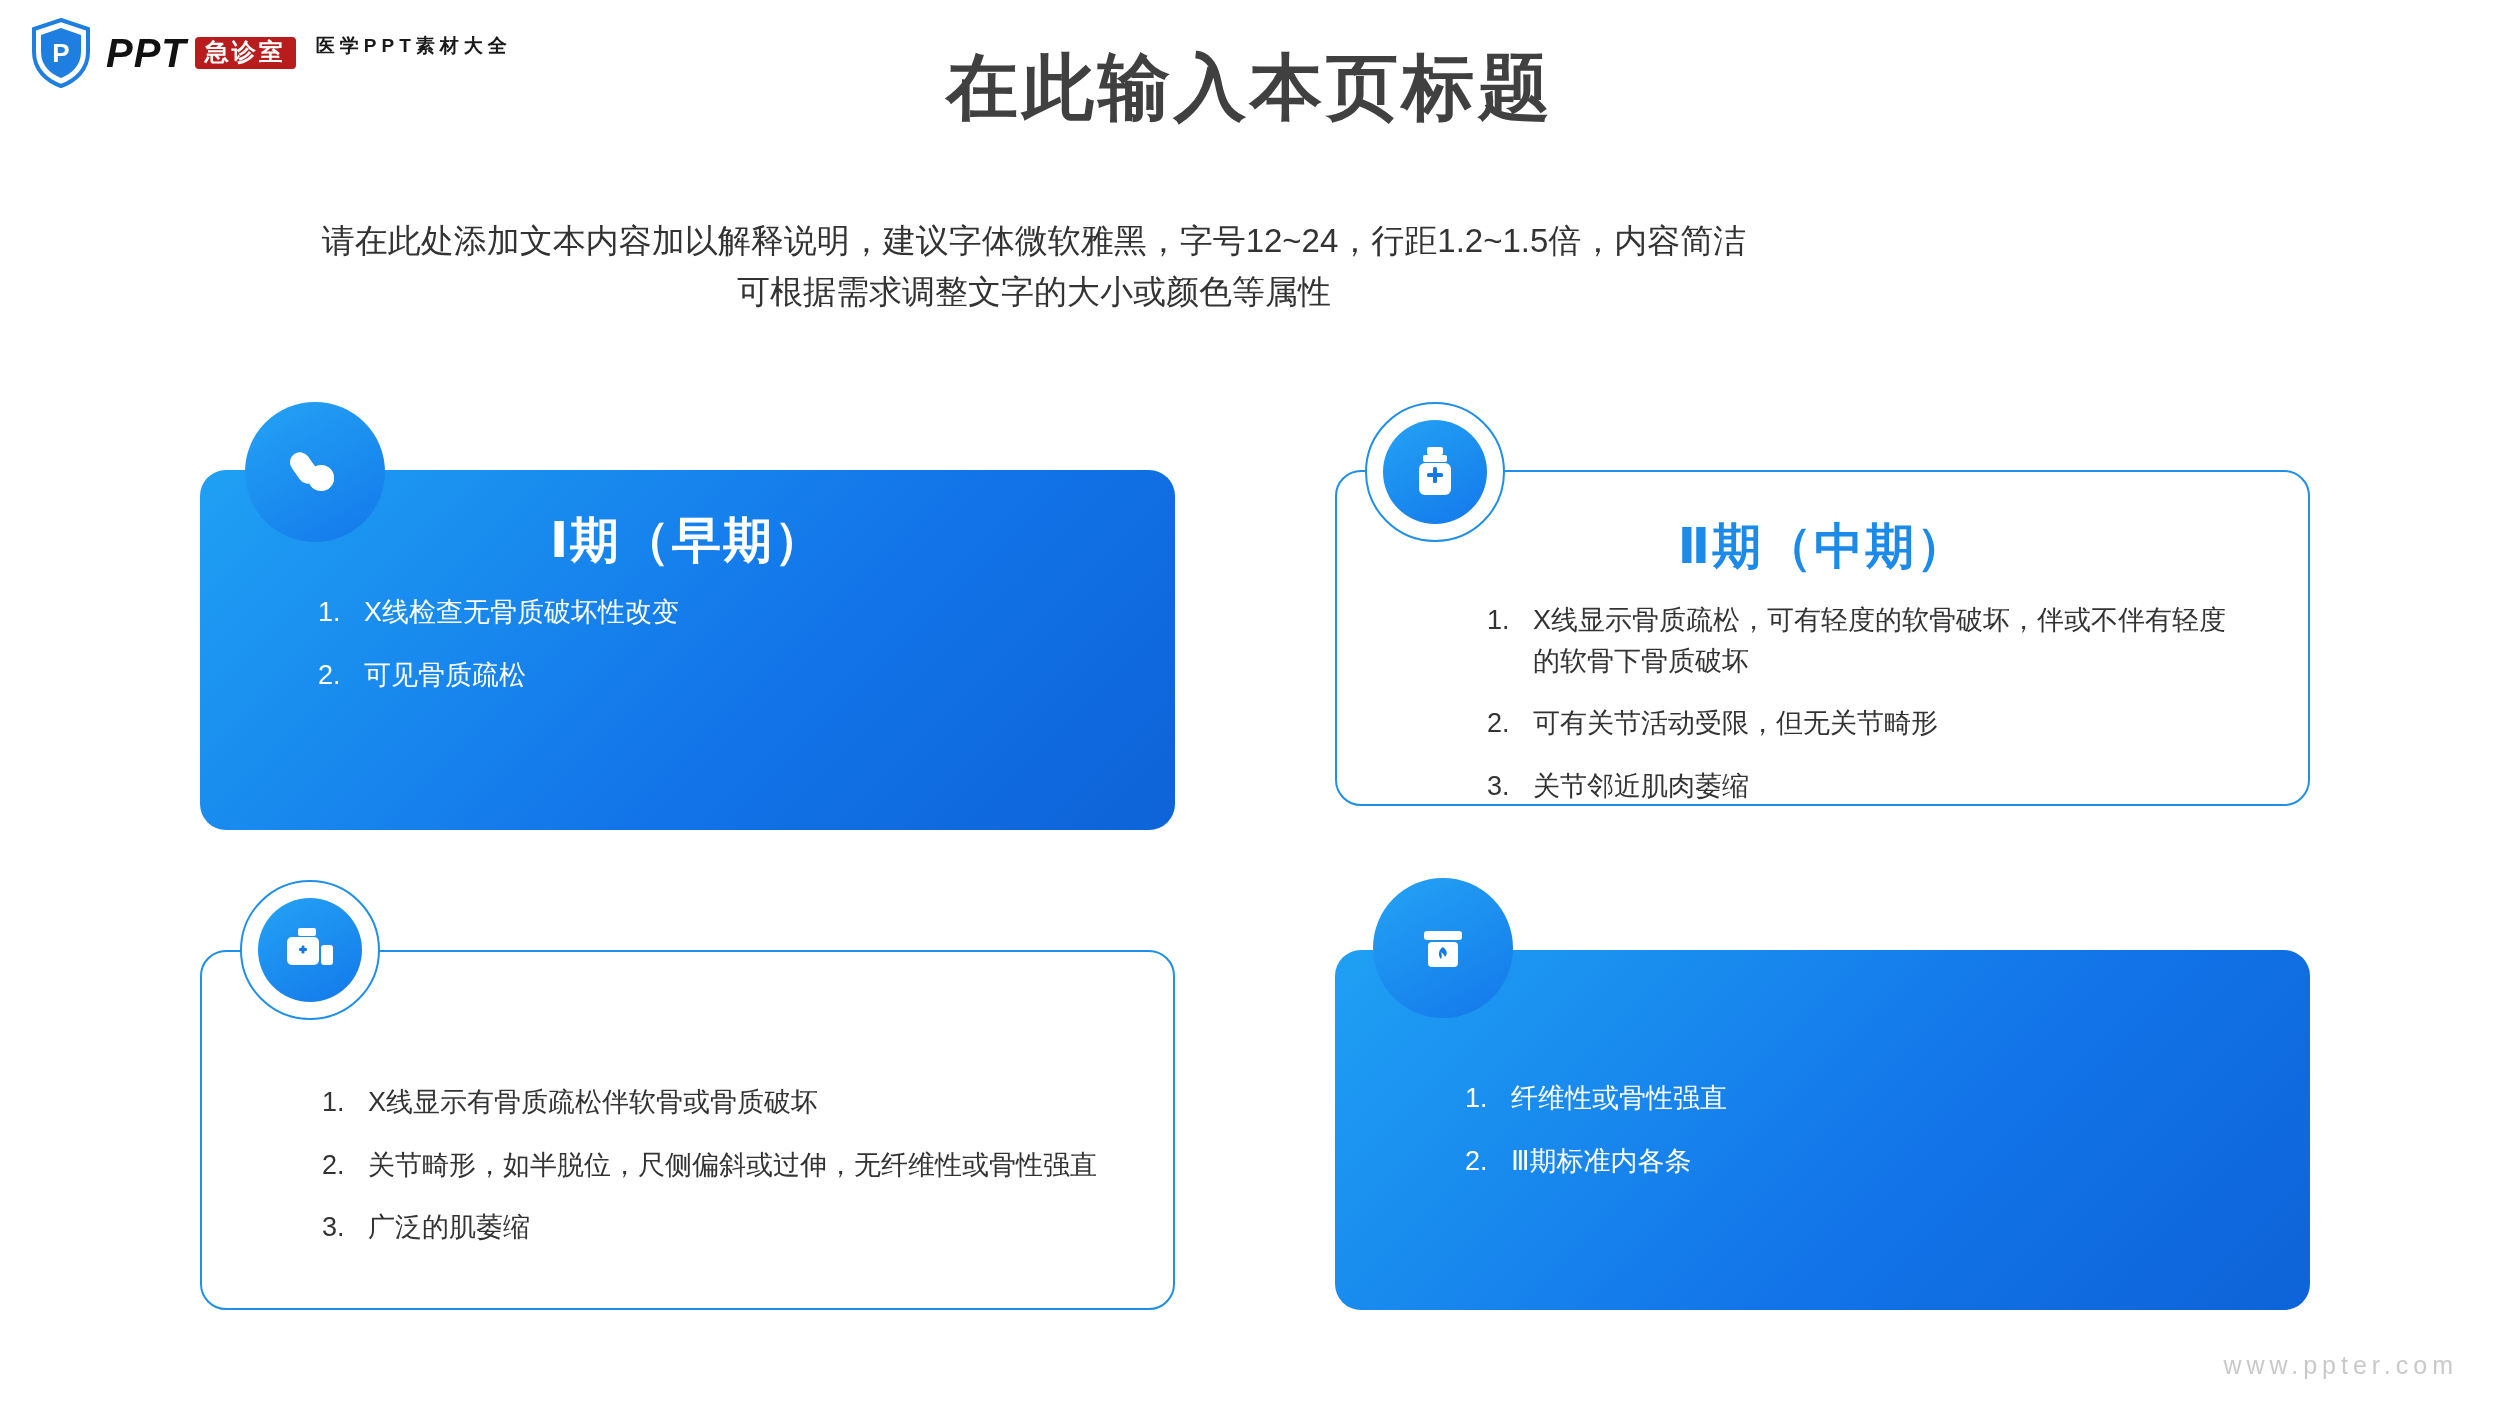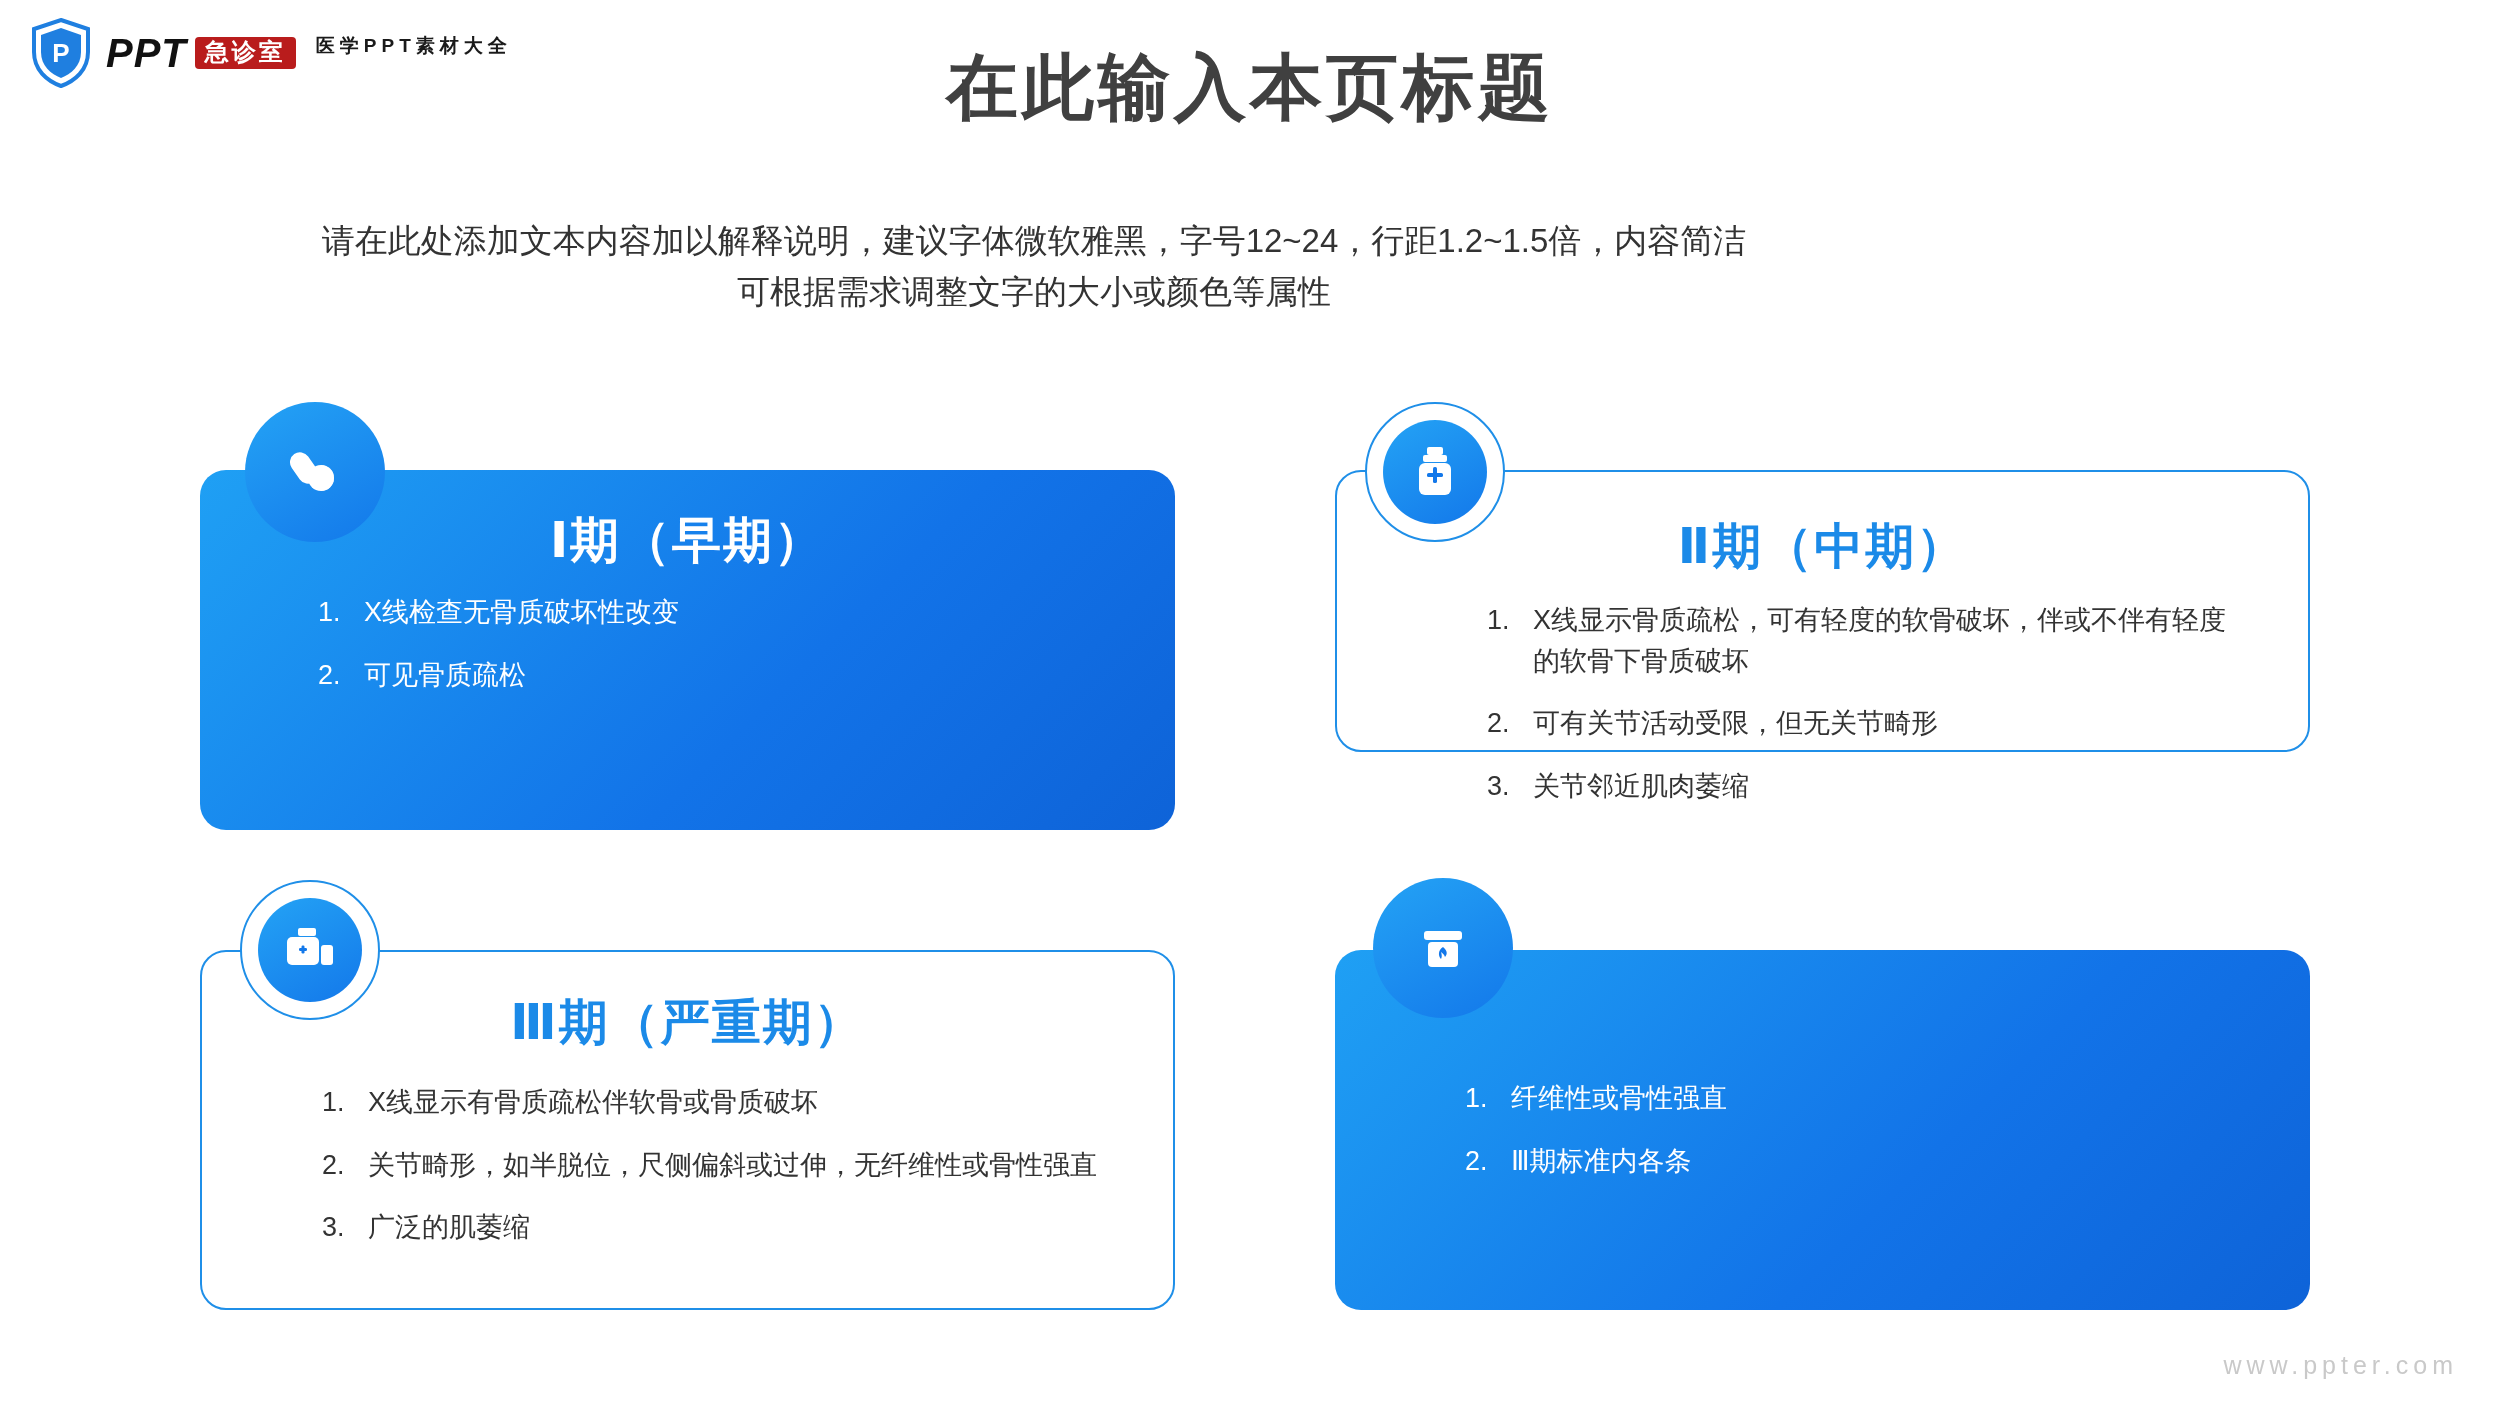--- a/index.html
+++ b/index.html
@@ -122,21 +122,21 @@
     background: linear-gradient(135deg, #1fa0f4 0%, #1273e8 60%, #0e63d8 100%);
     border: none;
   }
   .card.outlined {
     background: #ffffff;
     border: 2px solid #1f8fe8;
   }
 
   
   #card-1 { left: 200px;  top: 70px;  height: 360px; }
-  #card-2 { left: 1335px; top: 70px;  height: 282px; }
+  #card-2 { left: 1335px; top: 70px;  height: 336px; }
   #card-3 { left: 200px;  top: 550px; height: 360px; }
   #card-4 { left: 1335px; top: 550px; height: 360px; }
 
   .card-badge {
     position: absolute;
     width: 140px;
     height: 140px;
     border-radius: 50%;
     display: flex;
     align-items: center;
@@ -322,21 +322,20 @@
               <rect x="15" y="3" width="18" height="8" rx="2"></rect>
               <rect x="4" y="12" width="32" height="28" rx="5"></rect>
               <rect x="38" y="20" width="12" height="20" rx="3"></rect>
             </g>
             <rect x="16" y="23" width="8" height="3" rx="1.2" fill="#1378ea"></rect>
             <rect x="18.5" y="20.5" width="3" height="8" rx="1.2" fill="#1378ea"></rect>
           </svg>
         </span>
       </div>
     </div>
-    <div class="card-title">Ⅲ期（严重期）</div>
     <ul class="card-list">
       <li>
         <span class="num">1.</span>
         <span>X线显示有骨质疏松伴软骨或骨质破坏</span>
       </li>
       <li>
         <span class="num">2.</span>
         <span>关节畸形，如半脱位，尺侧偏斜或过伸，无纤维性或骨性强直</span>
       </li>
       <li>

